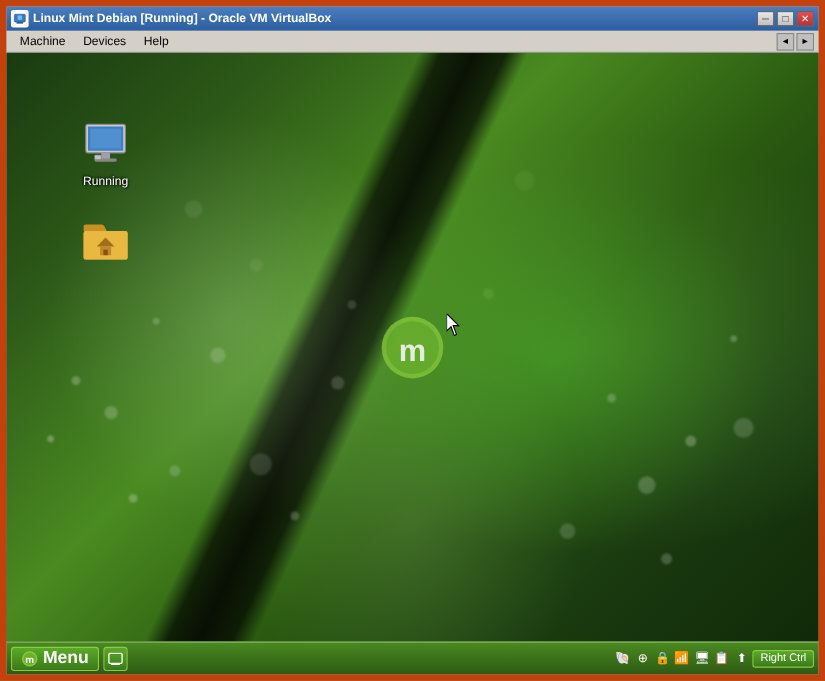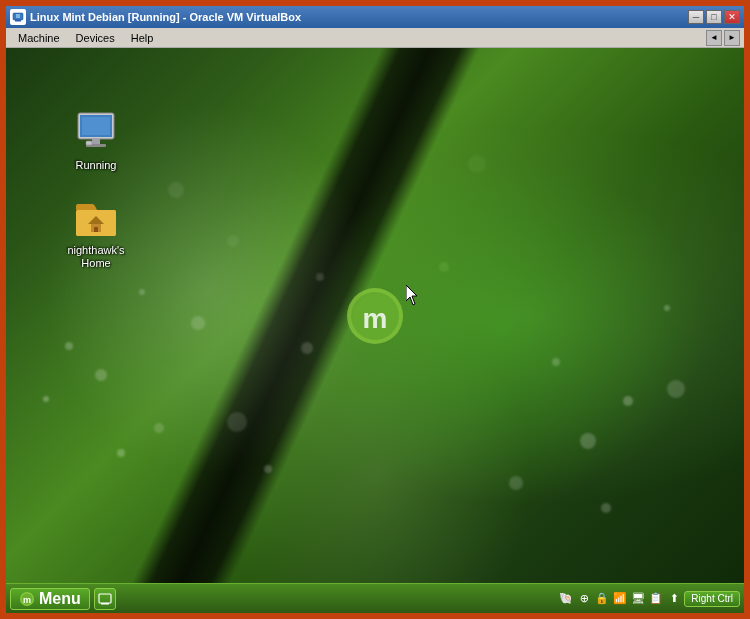--- a/index.html
+++ b/index.html
@@ -439,21 +439,20 @@
 
           <path d="M4 18 L4 14 Q4 12 6 12 L20 12 Q22 12 23 14 L25 18 Z" fill="#c89020"></path>
 
           <g transform="translate(14, 22)">
             <polygon points="10,2 18,10 2,10" fill="#a07018"></polygon>
             <rect x="5" y="10" width="10" height="8" fill="#c08828"></rect>
             <rect x="8" y="13" width="4" height="5" fill="#8a5018"></rect>
           </g>
         </svg>
       </div>
-      <span class="icon-label">nighthawk's Home</span>
     </div>
 
     <div id="cursor">
       <svg width="16" height="22" viewBox="0 0 16 22">
         <path d="M0 0 L0 16 L4 12 L7 20 L9 19 L6 11 L11 11 Z" fill="white" stroke="black" stroke-width="1"></path>
       </svg>
     </div>
   </div>
 
   <div id="taskbar">

